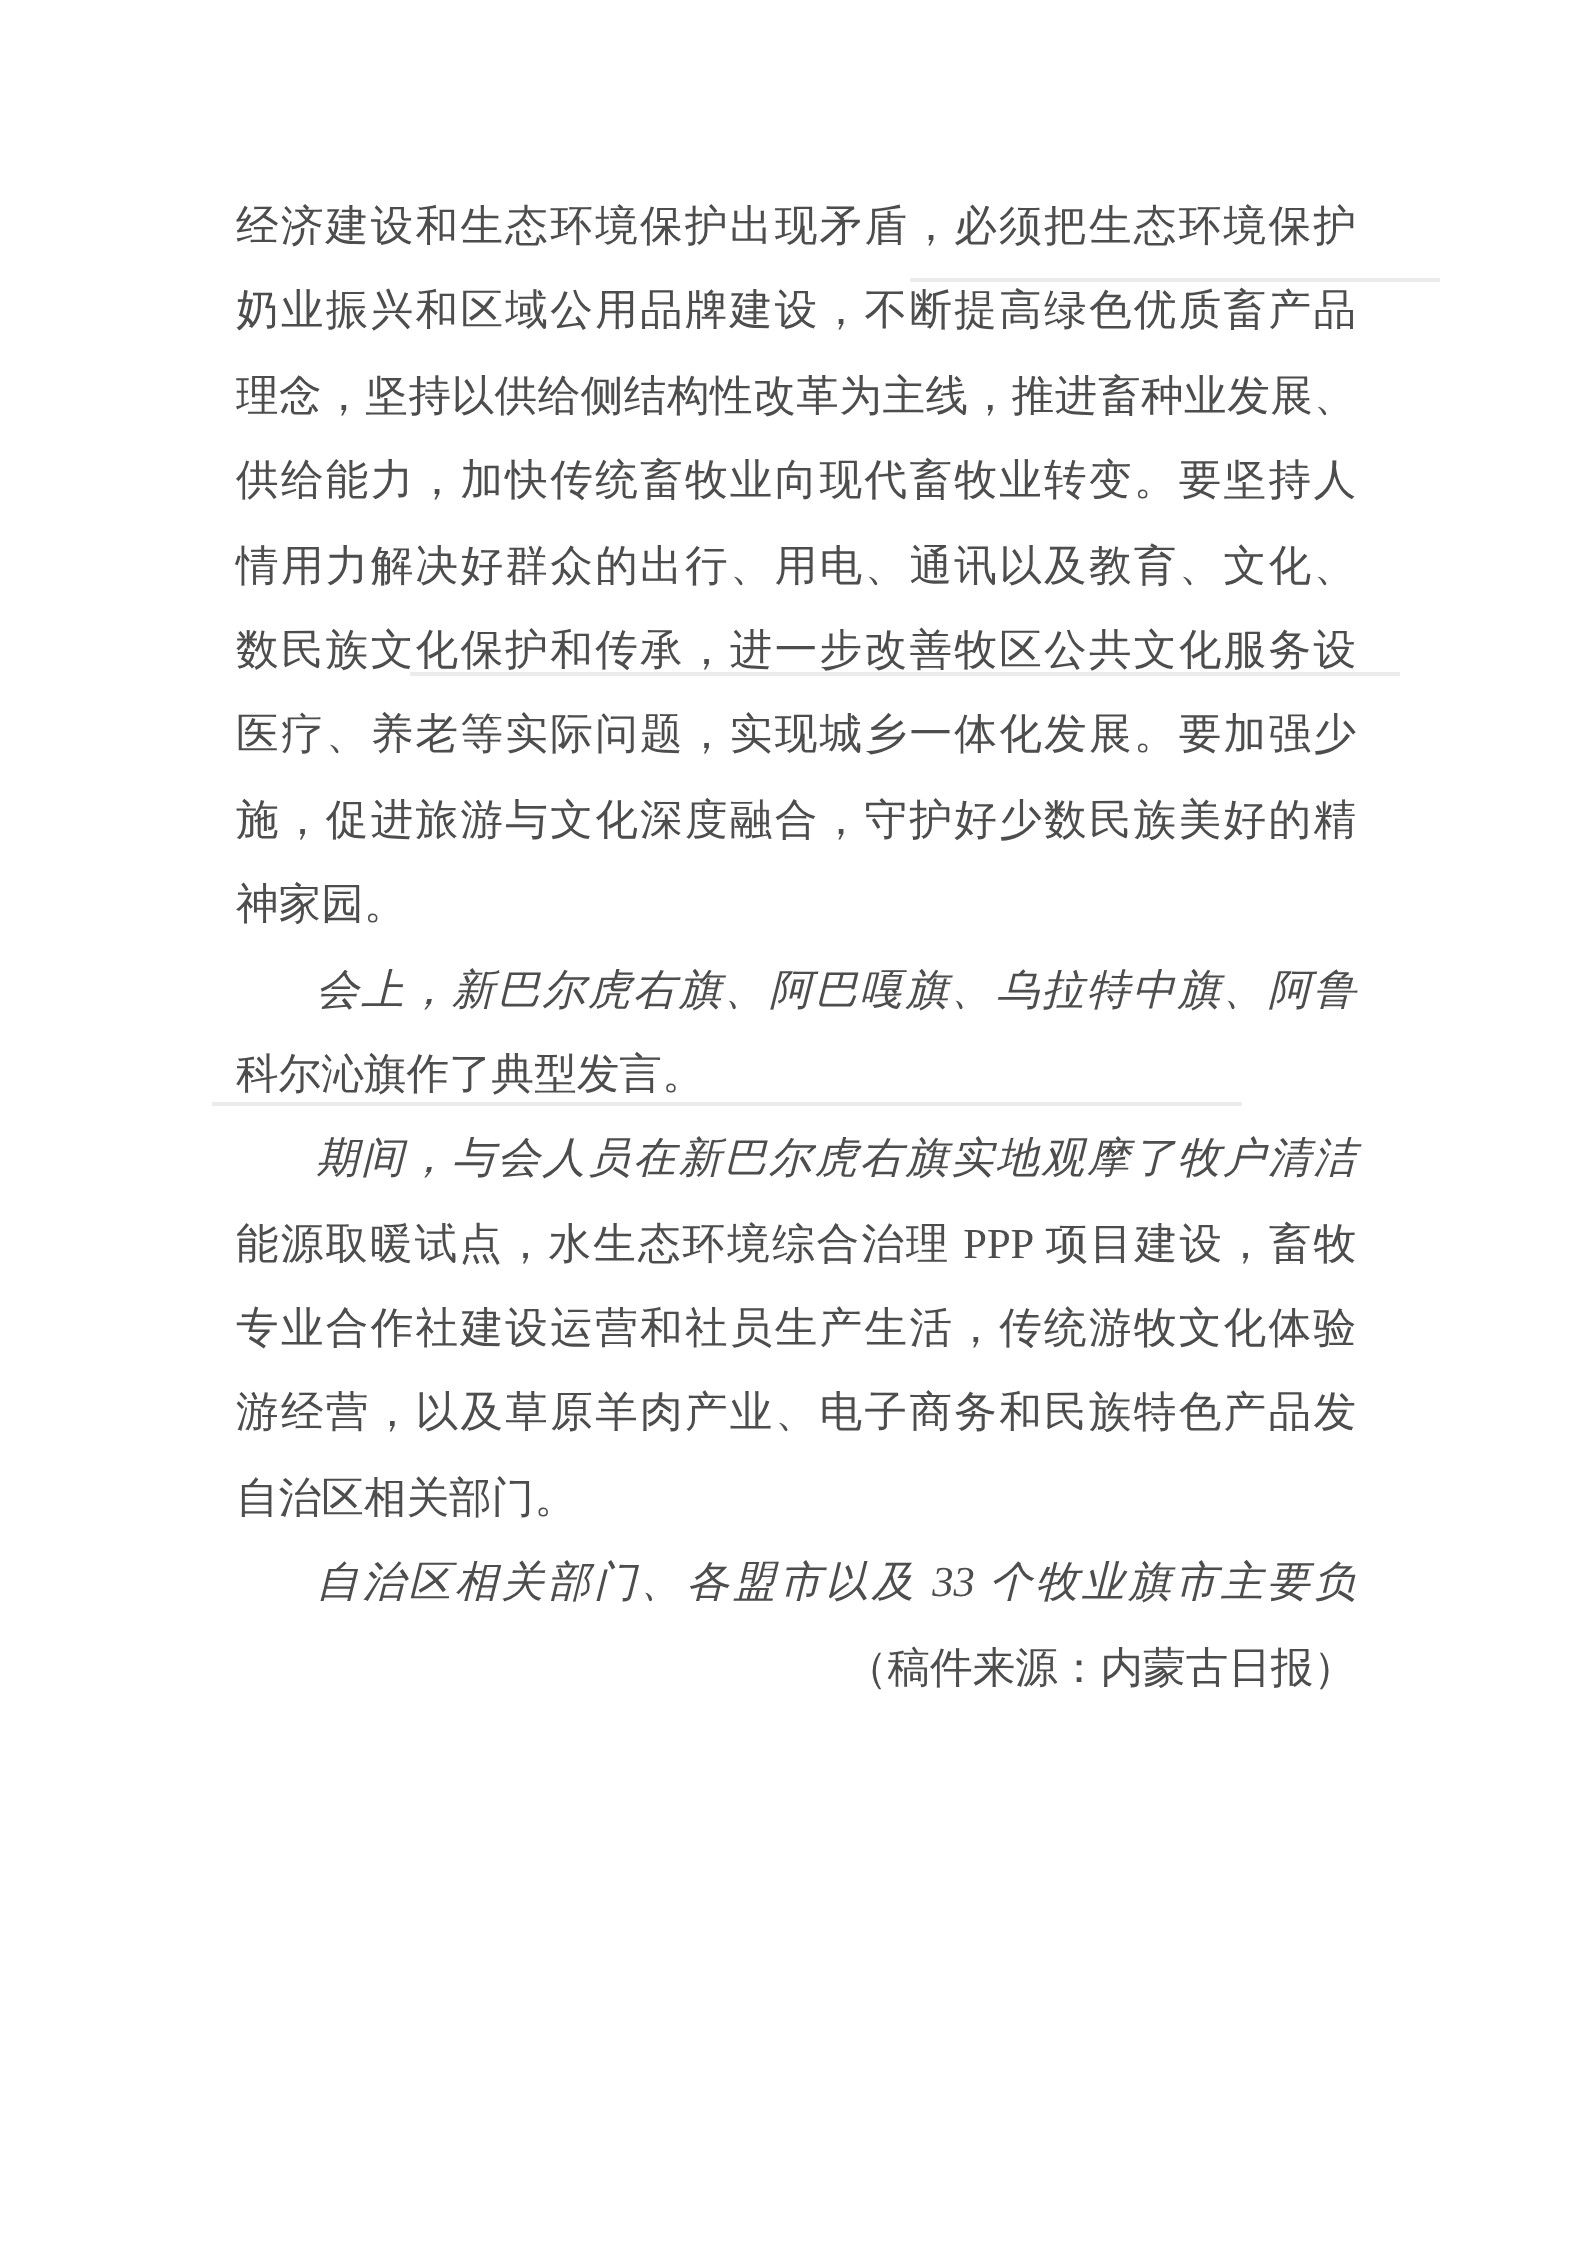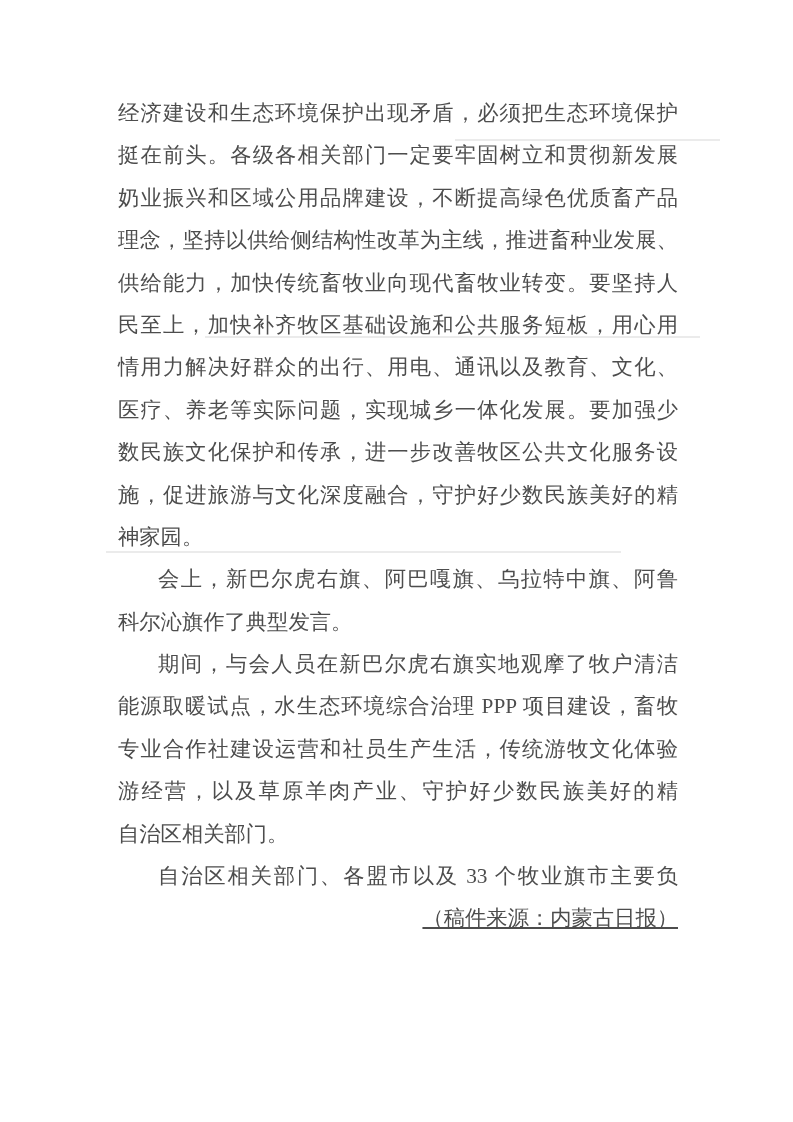--- a/index.html
+++ b/index.html
@@ -28,23 +28,23 @@
   .line{
     height:42.4px;
     line-height:42.4px;
     font-size:21.3px;
     font-weight:400;
     color:var(--body-text);
     text-align:justify;
     text-align-last:justify;
     letter-spacing:0;
   }
-  .line.indent{ padding-left:40px; }
+  .line.indent{ padding-left:40px;font-style:italic; }
   .line.left{ text-align:center; text-align-last:left; }
-  .line.right{ text-align:right; text-align-last:right;text-decoration:underline; }
+  .line.right{ text-align:right; text-align-last:right; }
   .artifact{
     position:absolute;
     height:2px;
     background:var(--artifact);
   }
   .artifact-1{ left:455px; top:139px; width:265px; }
   .artifact-2{ left:205px; top:336px; width:495px; }
   .artifact-3{ left:106px; top:551px; width:515px; }
   .footer{
     position:absolute;
@@ -58,36 +58,34 @@
     color:var(--footer-text);
   }
 </style>
 </head>
 <body>
 
 <div class="page">
 
   <div class="text-block" id="text-block">
       <div class="line">经济建设和生态环境保护出现矛盾，必须把生态环境保护</div>
-      <div class="line">挺在前头。各级各相关部门一定要牢固树立和贯彻新发展</div>
       <div class="line">奶业振兴和区域公用品牌建设，不断提高绿色优质畜产品</div>
       <div class="line">理念，坚持以供给侧结构性改革为主线，推进畜种业发展、</div>
       <div class="line">供给能力，加快传统畜牧业向现代畜牧业转变。要坚持人</div>
-      <div class="line">民至上，加快补齐牧区基础设施和公共服务短板，用心用</div>
       <div class="line">情用力解决好群众的出行、用电、通讯以及教育、文化、</div>
+      <div class="line">数民族文化保护和传承，进一步改善牧区公共文化服务设</div>
       <div class="line">医疗、养老等实际问题，实现城乡一体化发展。要加强少</div>
-      <div class="line">数民族文化保护和传承，进一步改善牧区公共文化服务设</div>
       <div class="line">施，促进旅游与文化深度融合，守护好少数民族美好的精</div>
       <div class="line left">神家园。</div>
       <div class="line indent">会上，新巴尔虎右旗、阿巴嘎旗、乌拉特中旗、阿鲁</div>
       <div class="line left">科尔沁旗作了典型发言。</div>
       <div class="line indent">期间，与会人员在新巴尔虎右旗实地观摩了牧户清洁</div>
       <div class="line">能源取暖试点，水生态环境综合治理 PPP 项目建设，畜牧</div>
       <div class="line">专业合作社建设运营和社员生产生活，传统游牧文化体验</div>
-      <div class="line">游经营，以及草原羊肉产业、守护好少数民族美好的精</div>
+      <div class="line">游经营，以及草原羊肉产业、电子商务和民族特色产品发</div>
       <div class="line left">自治区相关部门。</div>
       <div class="line indent">自治区相关部门、各盟市以及 33 个牧业旗市主要负</div>
       <div class="line right">（稿件来源：内蒙古日报）</div>
     </div>
 
   <div class="artifact artifact-1"></div>
   <div class="artifact artifact-2"></div>
   <div class="artifact artifact-3"></div>
 
   <div class="footer">

